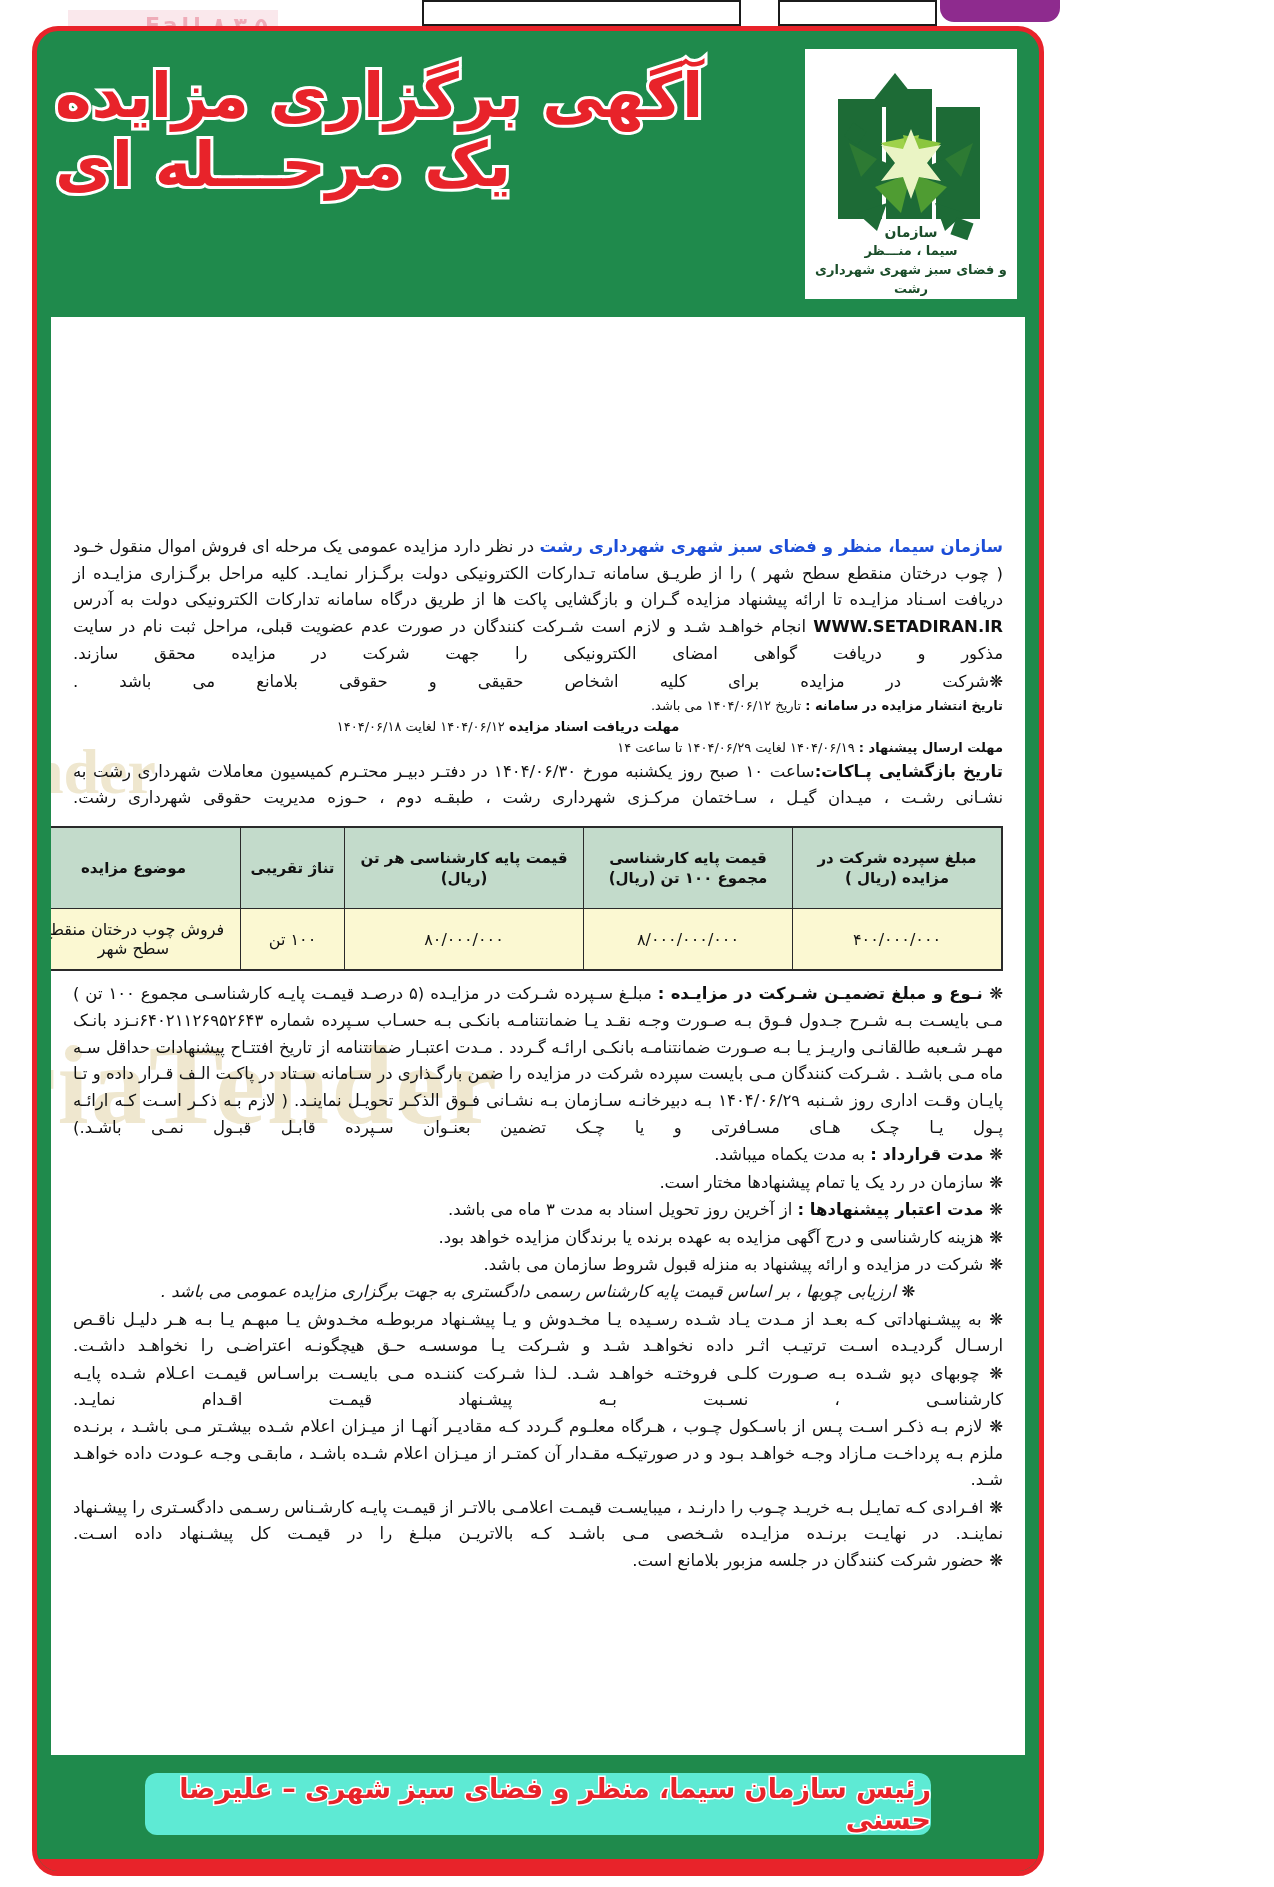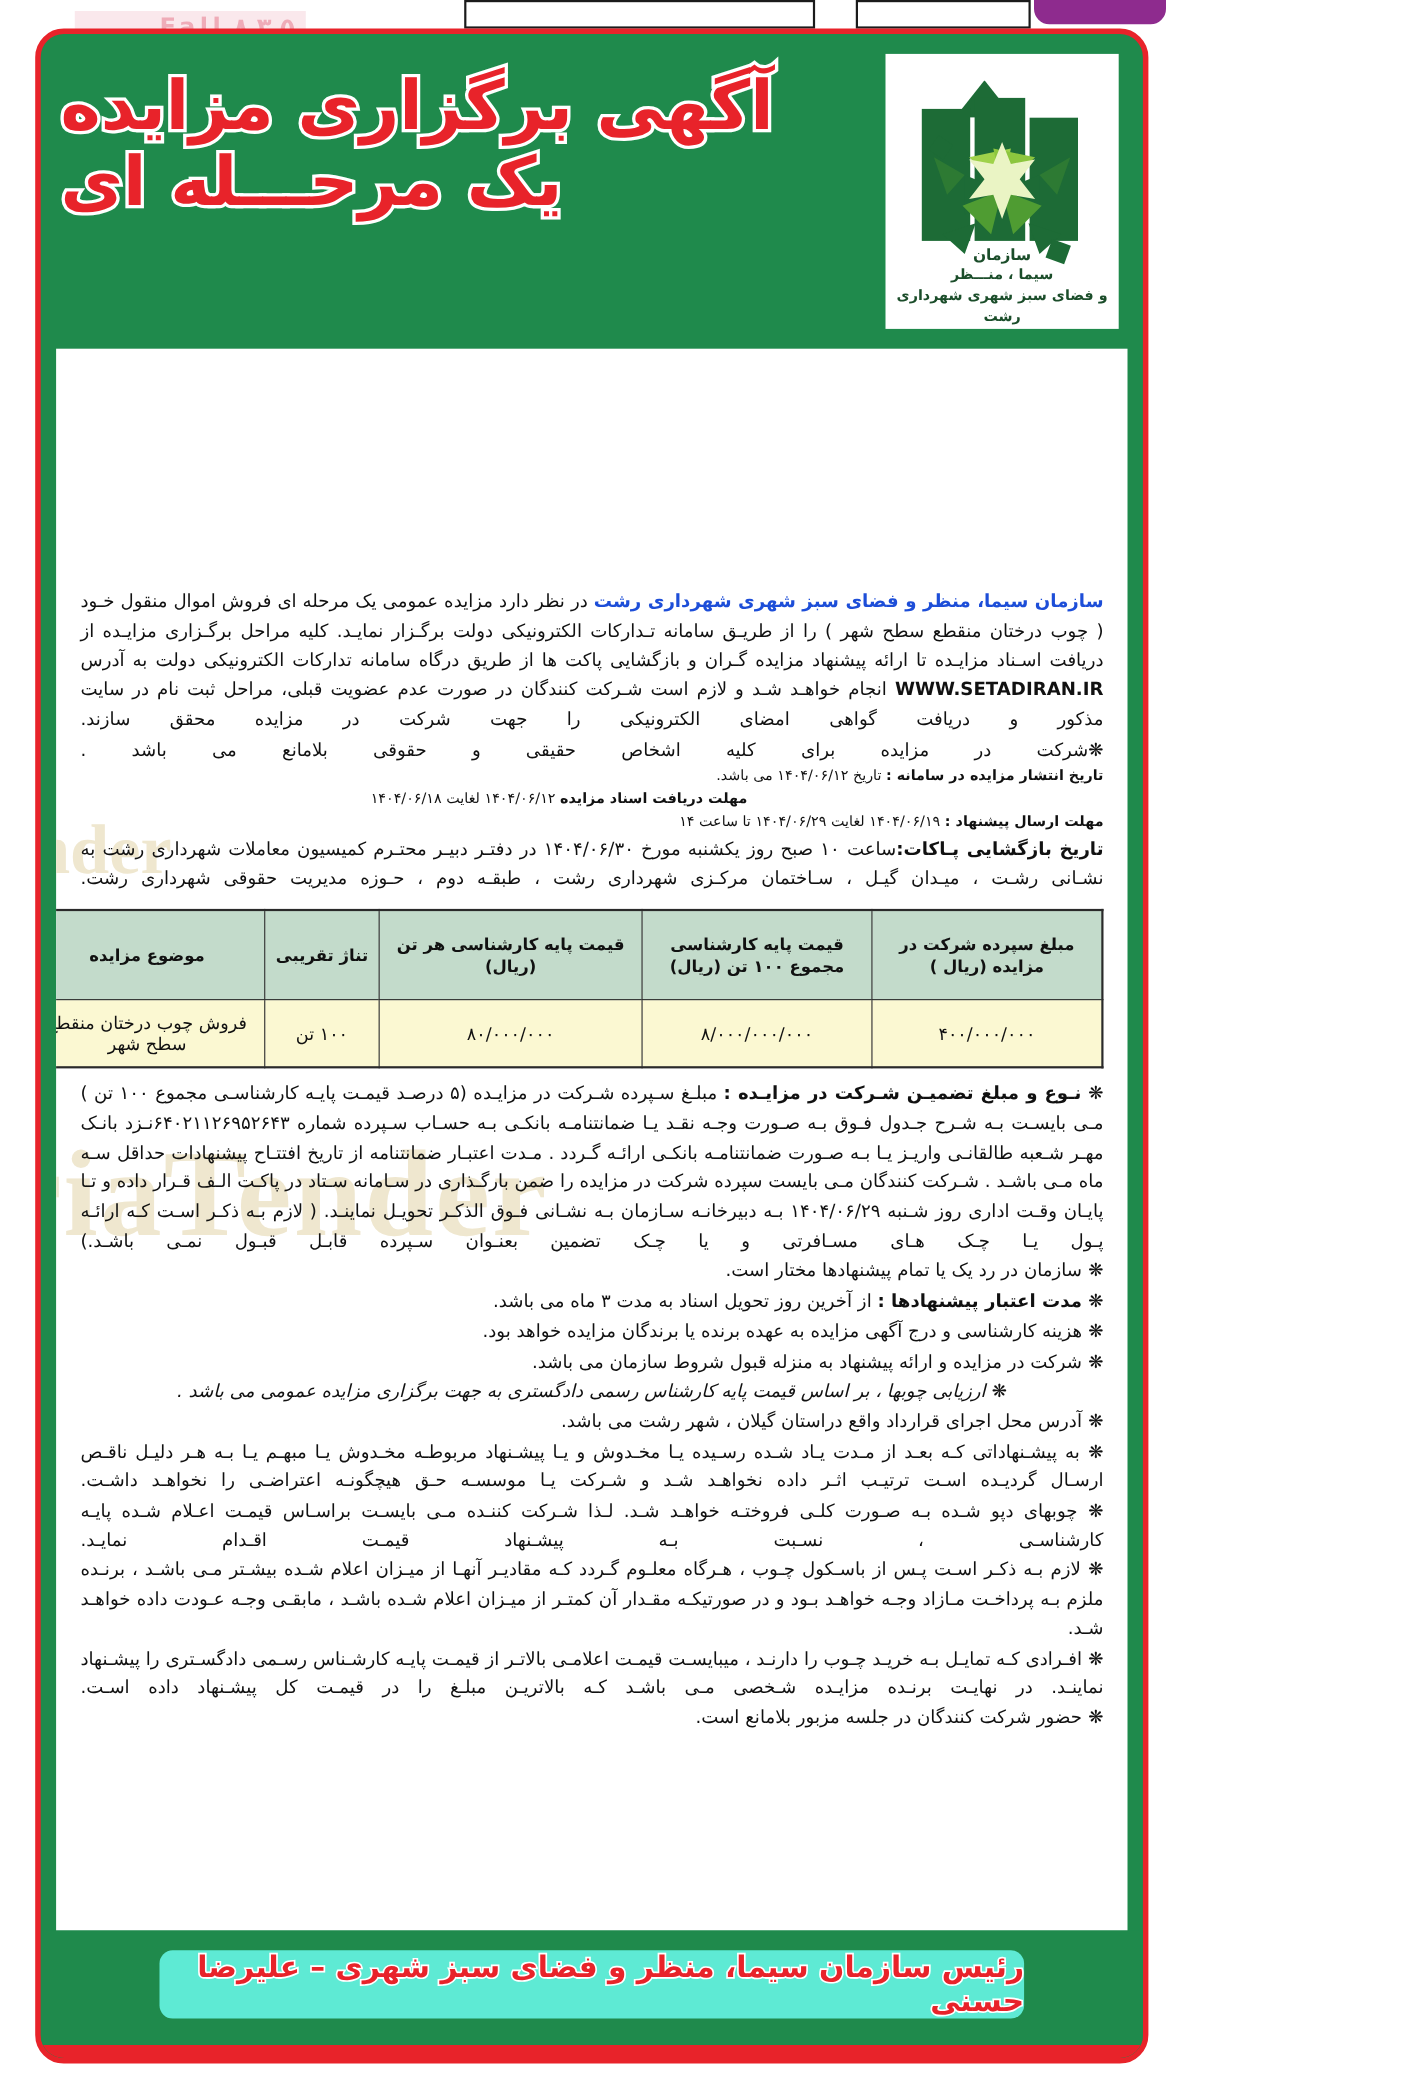--- a/index.html
+++ b/index.html
@@ -193,32 +193,32 @@
           <td>۸/۰۰۰/۰۰۰/۰۰۰</td>
           <td>۸۰/۰۰۰/۰۰۰</td>
           <td>۱۰۰ تن</td>
           <td>فروش چوب درختان منقطع سطح شهر</td>
         </tr>
       </tbody>
     </table>
 
     <p class="para jl"><span class="b">❋ </span><span class="b">نـوع و مبلغ تضمیـن شـرکت در مزایـده :</span> <span>مبلـغ سـپرده شـرکت در مزایـده (۵ درصـد قیمـت پایـه کارشناسـی مجموع ۱۰۰ تن ) مـی بایسـت بـه شـرح جـدول فـوق بـه صـورت وجـه نقـد یـا ضمانتنامـه بانکـی بـه حسـاب سـپرده شماره ۶۴۰۲۱۱۲۶۹۵۲۶۴۳نـزد بانـک مهـر  شـعبه طالقانـی واریـز یـا بـه صـورت ضمانتنامـه بانکـی  ارائـه گـردد . مـدت اعتبـار ضمانتنامه از تاریخ افتتـاح پیشنهادات حداقل سـه ماه مـی باشـد . شـرکت کنندگان مـی بایست سپرده شرکت در مزایده را ضمن بارگـذاری در سـامانه سـتاد در پاکـت الـف قـرار داده و تـا پایـان وقـت اداری روز شـنبه ۱۴۰۴/۰۶/۲۹ بـه دبیرخانـه سـازمان  بـه نشـانی فـوق الذکـر تحویـل نماینـد. ( لازم بـه ذکـر اسـت کـه ارائـه پـول یـا چـک هـای مسـافرتی و یا چـک تضمین بعنـوان سـپرده قابـل قبـول نمـی باشـد.)</span></p>
 
+    <p class="bl" style="text-align:right;"><span class="star-b">❋ </span><span class="b">مدت قرارداد :</span> <span>به مدت یکماه میباشد.</span></p>
 
     <p class="bl" style="text-align:right;"><span class="star-b">❋ </span><span>سازمان در رد یک یا تمام پیشنهادها مختار است.</span></p>
 
     <p class="bl" style="text-align:right;"><span class="star-b">❋ </span><span class="b">مدت اعتبار پیشنهادها :</span> <span>از آخرین روز تحویل اسناد به مدت ۳ ماه می باشد.</span></p>
 
     <p class="bl" style="text-align:right;"><span class="star-b">❋ </span><span>هزینه کارشناسی و درج آگهی مزایده به عهده برنده یا برندگان مزایده خواهد بود.</span></p>
 
     <p class="bl" style="text-align:right;"><span class="star-b">❋ </span><span>شرکت در مزایده و ارائه پیشنهاد به منزله قبول شروط سازمان می باشد.</span></p>
 
     <p class="bl" style="text-align:center;font-style:italic;"><span class="star-b">❋ </span><span>ارزیابی چوبها ، بر اساس  قیمت پایه کارشناس رسمی دادگستری به جهت برگزاری مزایده عمومی می باشد .</span></p>
 
-    <p class="bl" style="text-align:right;"><span class="star-b">❋ </span><span>آدرس محل اجرای قرارداد واقع دراستان گیلان ، شهر رشت  می باشد.</span></p>
 
     <p class="bl jl" style="text-align:justify;text-align-last:justify;"><span class="star-b">❋ </span><span>به پیشـنهاداتی کـه بعـد از مـدت یـاد شـده رسـیده یـا مخـدوش و یـا پیشـنهاد مربوطـه مخـدوش یـا  مبهـم یـا بـه هـر دلیـل ناقـص ارسـال گردیـده اسـت ترتیـب اثـر داده نخواهـد شـد و شـرکت یـا موسسـه حـق هیچگونـه اعتراضـی را نخواهـد داشـت.</span></p>
 
     <p class="bl jl" style="text-align:justify;text-align-last:justify;"><span class="star-b">❋ </span><span>چوبهای دپو شـده  بـه صـورت کلـی فروختـه خواهـد شـد. لـذا شـرکت کننـده مـی بایسـت براسـاس قیمـت اعـلام شـده پایـه کارشناسـی ، نسـبت بـه پیشـنهاد قیمـت اقـدام نمایـد.</span></p>
 
     <p class="bl jl" style="text-align:justify;text-align-last:justify;"><span class="star-b">❋ </span><span>لازم بـه ذکـر اسـت پـس از باسـکول چـوب ، هـرگاه معلـوم گـردد کـه مقادیـر آنهـا از میـزان اعلام شـده بیشـتر مـی باشـد ، برنـده ملزم بـه پرداخـت مـازاد وجـه خواهـد بـود و در صورتیکـه مقـدار آن کمتـر از میـزان اعلام شـده باشـد ، مابقـی وجـه عـودت داده خواهـد شـد.</span></p>
 
     <p class="bl jl" style="text-align:justify;text-align-last:justify;"><span class="star-b">❋ </span><span>افـرادی کـه تمایـل بـه خریـد چـوب را دارنـد ، میبایسـت قیمـت اعلامـی بالاتـر از قیمـت پایـه کارشـناس رسـمی دادگسـتری را پیشـنهاد نماینـد. در نهایـت برنـده مزایـده شـخصی مـی باشـد کـه بالاتریـن مبلـغ را در قیمـت کل پیشـنهاد داده اسـت.</span></p>
 
     <p class="bl" style="text-align:right;"><span class="star-b">❋ </span><span>حضور شرکت کنندگان در جلسه مزبور بلامانع است.</span></p>

